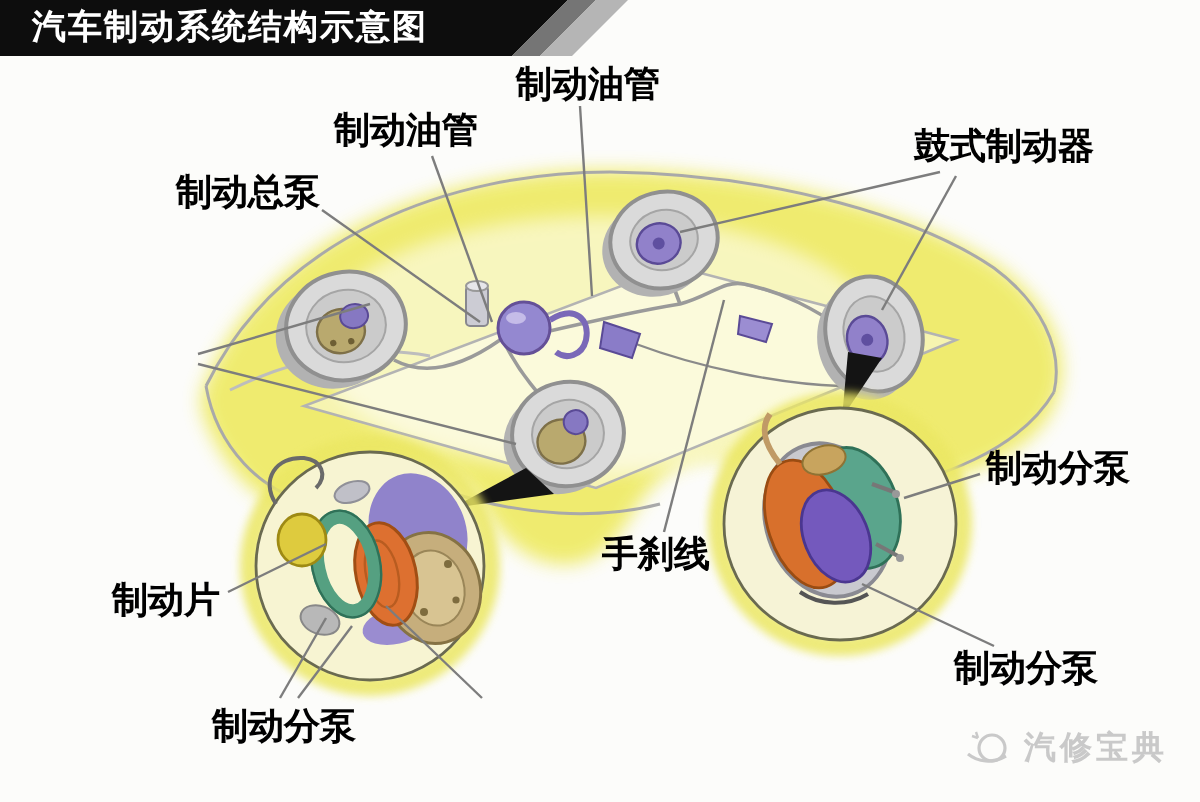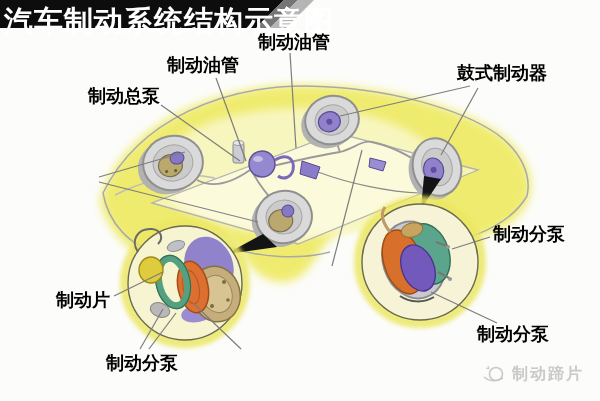--- a/index.html
+++ b/index.html
@@ -4,22 +4,22 @@
 <style>
   html,body{margin:0;padding:0;background:#fff;}
   .stage{
     position:relative;width:600px;height:401px;overflow:hidden;
     background:#fcfcfa;
     font-family:"Liberation Sans","DejaVu Sans",sans-serif;
   }
   svg{display:block;}
   .art{position:absolute;left:0;top:0;}
   .titlebar-text{
-    position:absolute;left:4px;top:2px;width:270px;height:25px;
-    color:#ffffff;font-size:29px;font-weight:bold;letter-spacing:1px;
+    position:absolute;left:16px;top:2px;width:270px;height:25px;
+    color:#ffffff;font-size:17px;font-weight:bold;letter-spacing:1px;
     white-space:nowrap;
   }
   .lbl{
     position:absolute;color:#000000;font-size:18px;font-weight:bold;
     white-space:nowrap;line-height:1.1;letter-spacing:0px;
   }
   .watermark{
     position:absolute;left:482px;top:363px;display:flex;align-items:center;gap:4px;
     color:#c9c9c9;font-size:16px;font-weight:bold;letter-spacing:2px;white-space:nowrap;
   }
@@ -169,26 +169,27 @@
     </g>
   </svg>
 
   <div class="titlebar-text">汽车制动系统结构示意图</div>
 
   <div class="lbl" style="left:258px;top:33px">制动油管</div>
   <div class="lbl" style="left:167px;top:56px">制动油管</div>
   <div class="lbl" style="left:88px;top:87px">制动总泵</div>
   <div class="lbl" style="left:457px;top:64px">鼓式制动器</div>
   <div class="lbl" style="left:493px;top:225px">制动分泵</div>
+  <div class="lbl" style="left:301px;top:268px">手刹线</div>
   <div class="lbl" style="left:56px;top:291px">制动片</div>
   <div class="lbl" style="left:106px;top:354px">制动分泵</div>
   <div class="lbl" style="left:477px;top:325px">制动分泵</div>
 
   <div class="watermark">
     <svg width="26" height="22" viewBox="0 0 26 22">
       <circle cx="14" cy="11" r="6.5" fill="none" stroke="#c9c9c9" stroke-width="1.6"></circle>
       <path d="M2,14 C7,18 14,19 21,15" fill="none" stroke="#c9c9c9" stroke-width="1.6"></path>
       <path d="M4,5 l3,1 M6,3 l1,3" stroke="#c9c9c9" stroke-width="1.2"></path>
     </svg>
-    <span>制动蹄片</span>
+    <span>汽修宝典</span>
   </div>
 
 </div>
 
 </body></html>

